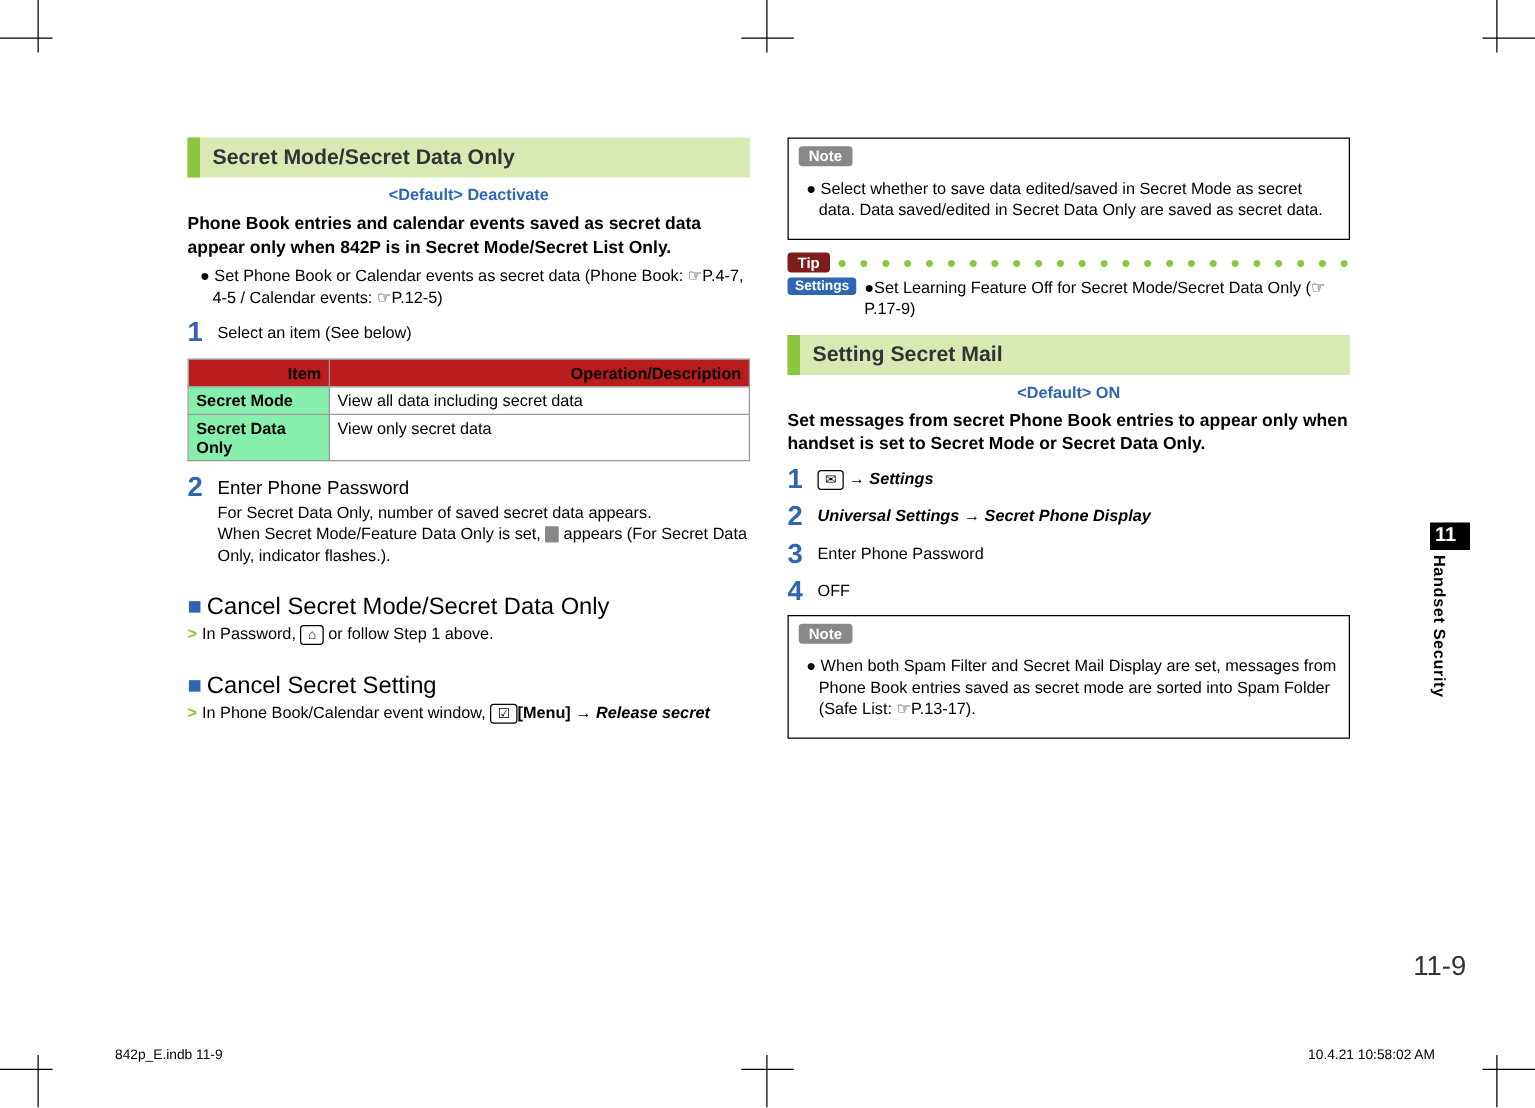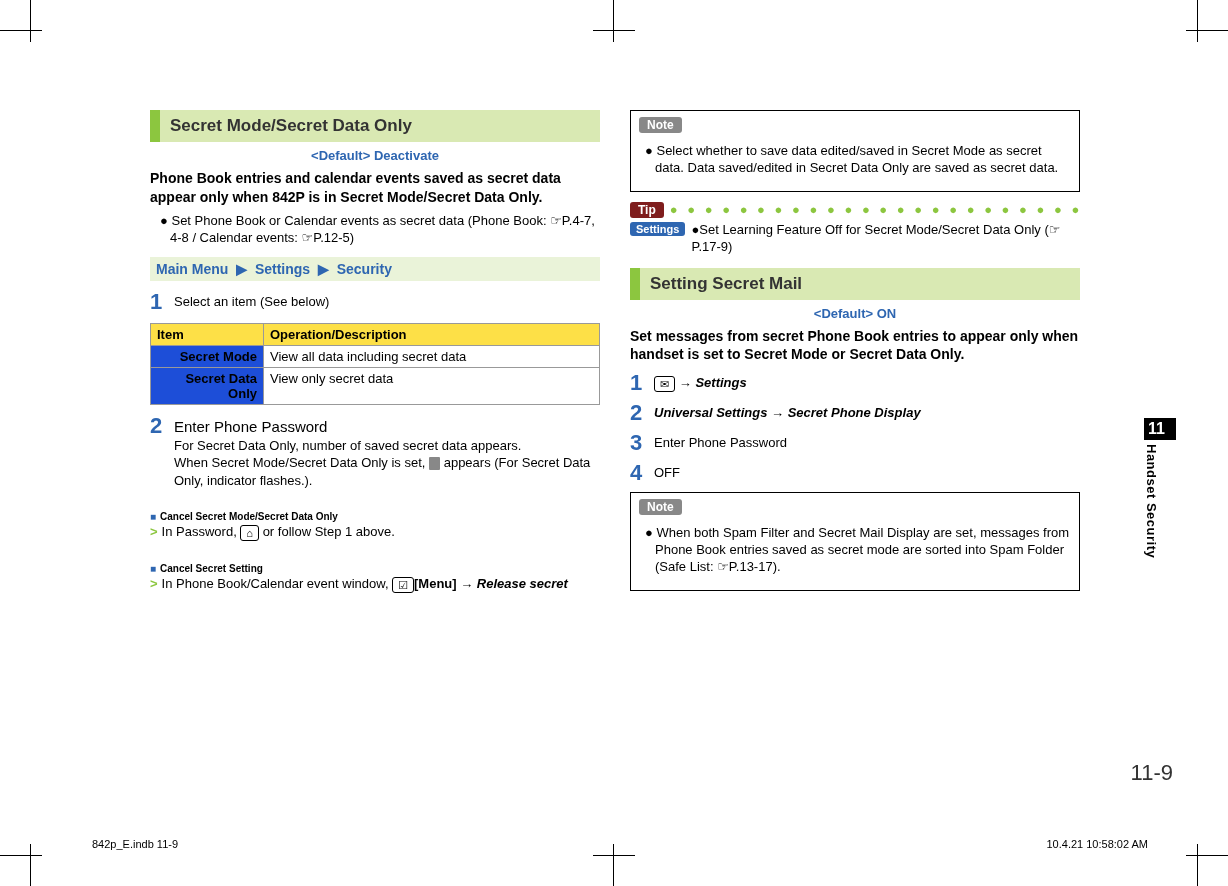--- a/index.html
+++ b/index.html
@@ -76,33 +76,33 @@
   .steptext { flex: 1; padding-top: 2px; line-height: 1.35; }
   .steptext .big { font-size: 15px; }
   .steptext .ital { font-style: italic; font-weight: bold; }
   table.opdesc {
     width: 100%;
     border-collapse: collapse;
     margin: 10px 0;
     font-size: 13px;
   }
   table.opdesc th {
-    background: #fde047;
+    background: #b91c1c;
     font-weight: bold;
     padding: 3px 6px;
     border: 1px solid #999;
-    text-align: left;
+    text-align: right;
   }
   table.opdesc td {
     border: 1px solid #999;
     padding: 3px 6px;
     vertical-align: top;
   }
-  table.opdesc td.itm { background: #1d4ed8; font-weight: bold; width: 100px; text-align: right; }
-  .sub-h { margin-top: 22px; font-weight: bold; font-size: 10px; }
+  table.opdesc td.itm { background: #86efac; font-weight: bold; width: 100px; }
+  .sub-h { margin-top: 22px; font-weight: normal; font-size: 19px; }
   .sub-h .sq { color: #2e66b1; margin-right: 4px; }
   .sub-line { margin: 2px 0 6px 0; }
   .sub-line .gt { color: #8cc63f; font-weight: bold; margin-right: 4px; }
   .keycap {
     display: inline-block;
     border: 1px solid #000;
     border-radius: 3px;
     padding: 0 5px;
     font-size: 11px;
     line-height: 14px;
@@ -213,30 +213,23 @@
 <div class="crop v" style="left:613px;top:0"></div>
 <div class="crop v" style="left:613px;bottom:0"></div>
 <div class="crop h" style="left:593px;top:30px;width:42px"></div>
 <div class="crop h" style="left:593px;bottom:30px;width:42px"></div>
 
 <div class="page">
 
   <div class="col">
     <div class="section-head">Secret Mode/Secret Data Only</div>
     <div class="default-tag">&lt;Default&gt; Deactivate</div>
-    <div class="lead">Phone Book entries and calendar events saved as secret data appear only when 842P is in Secret Mode/Secret Data Only.</div>
-    <div class="bullet">Set Phone Book or Calendar events as secret data (Phone Book: ☞P.4-7, 4-8 / Calendar events: ☞P.12-5)</div>
-
-    <div class="menu-path">
-      <span>Main Menu</span>
-      <span class="sep">▶</span>
-      <span>Settings</span>
-      <span class="sep">▶</span>
-      <span>Security</span>
-    </div>
+    <div class="lead">Phone Book entries and calendar events saved as secret data appear only when 842P is in Secret Mode/Secret List Only.</div>
+    <div class="bullet">Set Phone Book or Calendar events as secret data (Phone Book: ☞P.4-7, 4-5 / Calendar events: ☞P.12-5)</div>
+
 
     <div class="step">
       <div class="stepnum">1</div>
       <div class="steptext big">Select an item (See below)</div>
     </div>
 
     <table class="opdesc">
       <tbody>
           <tr>
         <th>Item</th>
@@ -251,21 +244,21 @@
         <td>View only secret data</td>
       </tr>
     </tbody>
       </table>
 
     <div class="step">
       <div class="stepnum">2</div>
       <div class="steptext">
         <span class="big">Enter Phone Password</span><br>
         <span>For Secret Data Only, number of saved secret data appears.</span><br>
-        <span>When Secret Mode/Secret Data Only is set, </span><span class="sicon"></span><span> appears (For Secret Data Only, indicator flashes.).</span>
+        <span>When Secret Mode/Feature Data Only is set, </span><span class="sicon"></span><span> appears (For Secret Data Only, indicator flashes.).</span>
       </div>
     </div>
 
     <div class="sub-h"><span class="sq">■</span><span>Cancel Secret Mode/Secret Data Only</span></div>
     <div class="sub-line">
       <span class="gt">&gt;</span><span>In Password, </span><span class="keycap">⌂</span><span> or follow Step 1 above.</span>
     </div>
 
     <div class="sub-h"><span class="sq">■</span><span>Cancel Secret Setting</span></div>
     <div class="sub-line">

